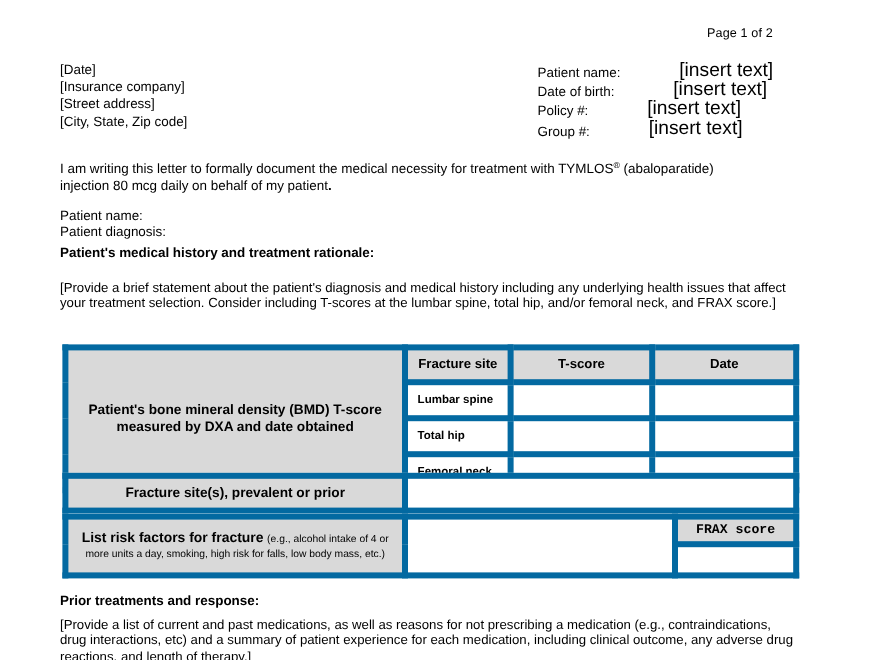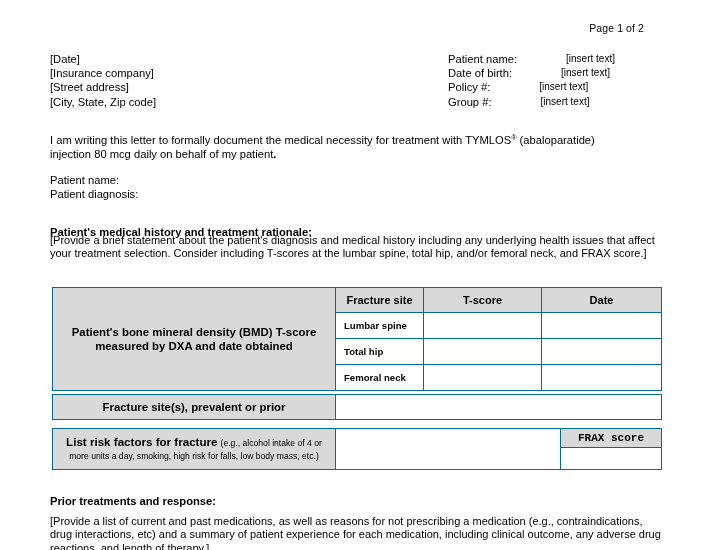--- a/index.html
+++ b/index.html
@@ -58,21 +58,21 @@
     top: 0;
     font-size: 11.2px;
     line-height: 14.2px;
   }
   .patient-col .prow {
     white-space: nowrap;
     display: block;
   }
   .patient-col .plabel { font-size: 11.2px; }
   .patient-col .pvalue {
-    font-size: 10px;
+    font-size: 16px;
     vertical-align: 1px;
     margin-left: 1px;
     padding-left: 48px;
   }
 
   
   .intro {
     position: absolute;
     top: 131px;
     left: 50px;
@@ -92,42 +92,42 @@
   }
 
   
   .sec-head {
     position: absolute;
     left: 50px;
     font-size: 11.2px;
     font-weight: bold;
     line-height: 14px;
   }
-  .sec-head.h1 { top: 225px; }
+  .sec-head.h1 { top: 204px; }
   .sec-head.h2 { top: 494px; }
 
   .guidance {
     position: absolute;
     left: 50px;
     font-size: 11px;
     line-height: 13.4px;
   }
   .guidance.g1 { top: 234px; width: 608px; }
   .guidance.g2 { top: 515px; width: 616px; }
 
   
   .tbl {
     position: absolute;
     left: 52px;
     border-collapse: collapse;
     table-layout: fixed;
     background: #ffffff;
   }
   .tbl td {
-    border: 1px solid #0369a1;
+    border: 5px solid #0369a1;
     padding: 0;
     vertical-align: middle;
     background: #ffffff;
     font-size: 11px;
   }
   .shade { background: #d9d9d9 !important; }
 
   
   .tbl-bmd { top: 287px; width: 609px; }
   .tbl-bmd td.label-cell {

